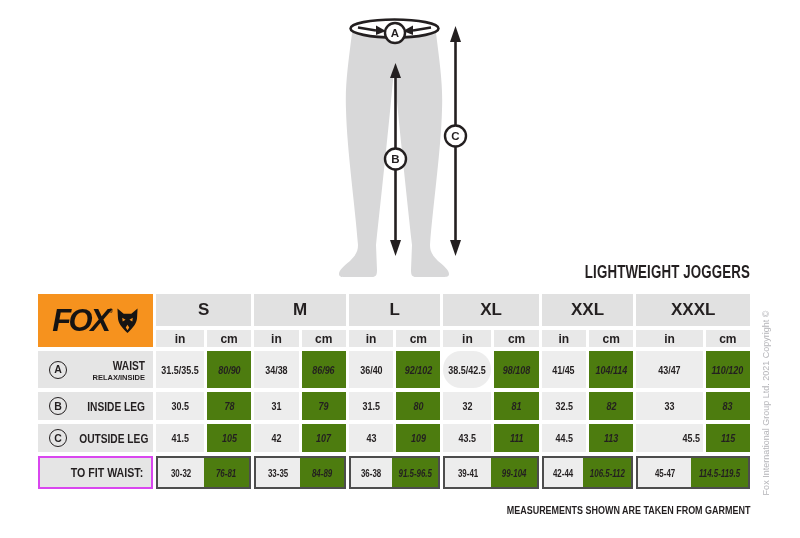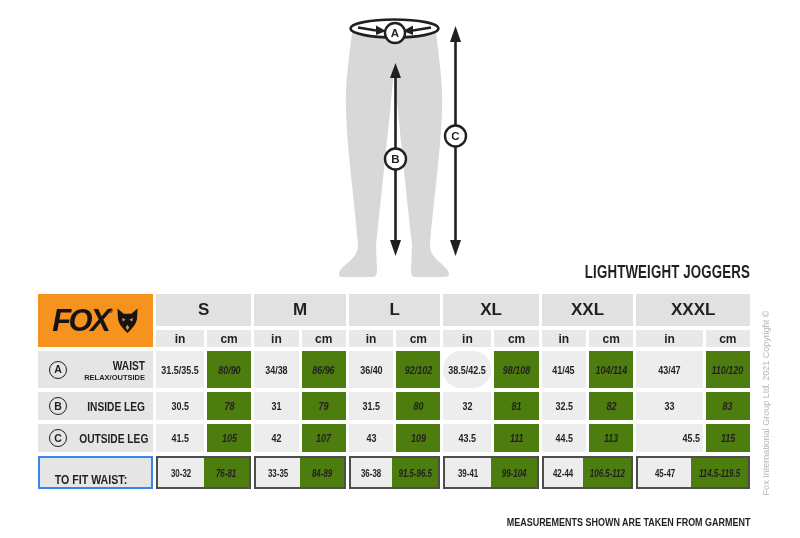--- a/index.html
+++ b/index.html
@@ -6,21 +6,21 @@
   body{width:800px;height:538px;position:relative;overflow:hidden;
        font-family:"Liberation Sans",sans-serif;color:#231f20;}
 
   
   .diagram{position:absolute;left:310px;top:5px;width:200px;height:285px;}
 
   
   .title{position:absolute;right:50px;top:261px;text-align:right;}
   .title span{display:inline-block;font-weight:bold;font-size:19px;
               transform:scaleX(.70);transform-origin:right center;white-space:nowrap;letter-spacing:.2px;}
-  .footnote{position:absolute;right:50px;top:512px;text-align:right;}
+  .footnote{position:absolute;right:50px;top:500px;text-align:right;}
   .footnote span{display:inline-block;font-weight:bold;font-size:11.5px;
                  transform:scaleX(.78);transform-origin:right center;white-space:nowrap;}
   .copyright{position:absolute;left:672px;top:397px;width:190px;height:12px;
              transform:rotate(-90deg);text-align:center;font-size:9px;
              color:#b5b5b9;white-space:nowrap;}
 
   
   .grid{position:absolute;left:38px;top:294px;width:712px;display:grid;
         grid-template-columns:115px repeat(12,1fr);
         grid-template-rows:32px 17px 37px 28px 28px 33px;
@@ -39,22 +39,22 @@
   .row-label{background:#e5e5e5;display:flex;align-items:center;
              justify-content:space-between;padding:0 8px 0 11px;}
   .badge{flex:0 0 auto;width:16px;height:16px;border:1.8px solid #231f20;border-radius:50%;
          display:flex;align-items:center;justify-content:center;
          font-size:10.5px;font-weight:bold;line-height:1;}
   .label-stack{text-align:right;line-height:1.05;}
   .main-label{display:inline-block;font-size:12px;font-weight:bold;white-space:nowrap;
               transform:scaleX(.85);transform-origin:right center;}
   .sub-label{display:block;font-size:7.5px;font-weight:bold;white-space:nowrap;}
 
-  .fit-label{grid-column:1;grid-row:6;background:#e5e5e5;border:2px solid #3b82f6;
-             display:flex;align-items:flex-end;justify-content:flex-end;padding-right:24px;}
+  .fit-label{grid-column:1;grid-row:6;background:#e5e5e5;border:2px solid #d946ef;
+             display:flex;align-items:center;justify-content:flex-end;padding-right:8px;}
   .fit-label .main-label{font-size:12.5px;}
   .fit-group{border:2px solid #4d4d4d;display:flex;grid-row:6;}
   .fit-group .half{flex:1;display:flex;align-items:center;justify-content:center;}
 
   
   .logo{grid-column:1;grid-row:1 / 3;background:#f6921e;display:flex;
         align-items:center;justify-content:center;gap:3px;}
   .logo .fox-word{font-size:31px;font-weight:bold;font-style:italic;
                   letter-spacing:-2.5px;color:#161413;line-height:1;}
   .logo .reg{font-size:6px;font-weight:bold;vertical-align:18px;letter-spacing:0;}
@@ -173,21 +173,21 @@
       <span class="unit-txt">cm</span>
     </div>
     <div class="cell unit-header" style="grid-area: 2 / 12;">
       <span class="unit-txt">in</span>
     </div>
     <div class="cell unit-header" style="grid-area: 2 / 13;">
       <span class="unit-txt">cm</span>
     </div>
     <div class="row-label" style="grid-area: 3 / 1;">
       <span class="badge">A</span>
-      <span class="label-stack"><span class="main-label">WAIST</span><span class="sub-label">RELAX/OUTSIDE</span></span>
+      <span class="label-stack"><span class="main-label">WAIST</span><span class="sub-label">RELAX/INSIDE</span></span>
     </div>
     <div class="cell in-cell" style="grid-area: 3 / 2;">
       <span class="val">31.5/35.5</span>
     </div>
     <div class="cell cm-cell" style="grid-area: 3 / 3;">
       <span class="val">80/90</span>
     </div>
     <div class="cell in-cell" style="grid-area: 3 / 4;">
       <span class="val">34/38</span>
     </div>

